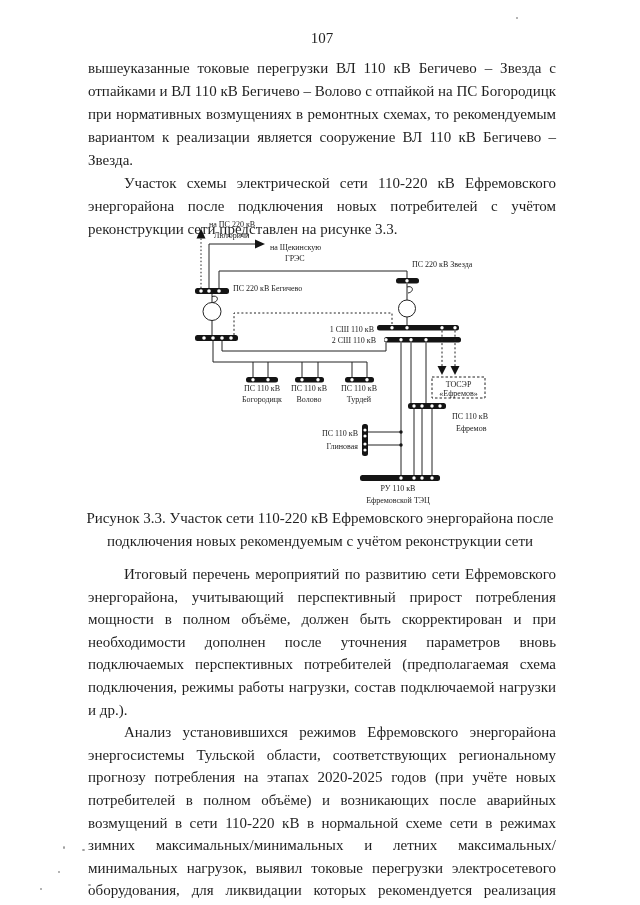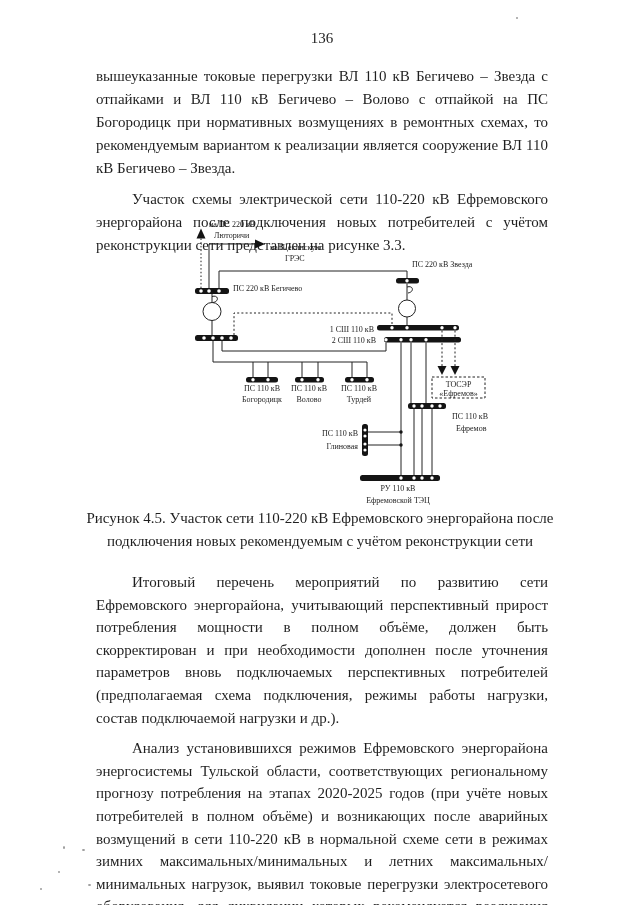--- a/index.html
+++ b/index.html
@@ -8,21 +8,21 @@
     overflow:hidden;font-family:"Liberation Serif",serif;color:#1f1f1f;
   }
   .pageno{
     position:absolute;top:30px;left:88px;width:468px;text-align:center;
     font-size:15px;
   }
   .text-block{
     position:absolute;left:88px;width:468px;text-align:justify;
     font-size:15px;line-height:23px;
   }
-  .text-block p{margin:8px;}
+  .text-block p{margin:0;}
   .text-block p.indent{text-indent:36px;}
   #flow-top{top:57px;}
   #flow-bottom{top:563px;line-height:22.6px;}
   .caption{
     position:absolute;top:507px;left:70px;width:500px;text-align:center;
     font-size:15px;line-height:22.5px;
   }
   #diagram{position:absolute;left:0;top:218px;}
   #diagram text{font-family:"Liberation Serif",serif;font-size:8px;fill:#1c1c1c;}
   .ln{stroke:#222;stroke-width:1;fill:none;}
@@ -34,21 +34,21 @@
   .arr{fill:#141414;stroke:none;}
   .tbox{fill:none;stroke:#222;stroke-width:1;stroke-dasharray:2.5 2;}
   .tcirc{fill:none;stroke:#222;stroke-width:1;}
   .artifact{position:absolute;background:#9b9b9b;border-radius:50%;}
 </style>
 </head>
 <body>
 
 <div class="sheet">
 
-  <div class="pageno">136</div>
+  <div class="pageno">107</div>
 
   <div class="text-block" id="flow-top">
     <p>вышеуказанные токовые перегрузки ВЛ 110 кВ Бегичево – Звезда с отпайками и ВЛ 110 кВ Бегичево – Волово с отпайкой на ПС Богородицк при нормативных возмущениях в ремонтных схемах, то рекомендуемым вариантом к реализации является сооружение ВЛ 110 кВ Бегичево – Звезда.</p>
     <p class="indent">Участок схемы электрической сети 110-220 кВ Ефремовского энергорайона после подключения новых потребителей с учётом реконструкции сети представлен на рисунке 3.3.</p>
   </div>
 
   <svg id="diagram" width="640" height="292" viewBox="0 218 640 292">
 
     <g>
       <polygon class="arr" points="201,228.5 196.5,238.5 205.5,238.5"></polygon>
@@ -197,21 +197,21 @@
       <circle class="dot" cx="401" cy="478" r="1.7"></circle>
       <circle class="dot" cx="414" cy="478" r="1.7"></circle>
       <circle class="dot" cx="422" cy="478" r="1.7"></circle>
       <circle class="dot" cx="432" cy="478" r="1.7"></circle>
       <text x="398" y="491" text-anchor="middle">РУ 110 кВ</text>
       <text x="398" y="503" text-anchor="middle">Ефремовской ТЭЦ</text>
     </g>
   </svg>
 
   <div class="caption">
-    <div>Рисунок 4.5. Участок сети 110-220 кВ Ефремовского энергорайона после</div>
+    <div>Рисунок 3.3. Участок сети 110-220 кВ Ефремовского энергорайона после</div>
     <div>подключения новых рекомендуемым с учётом реконструкции сети</div>
   </div>
 
   <div class="text-block" id="flow-bottom">
     <p class="indent">Итоговый перечень мероприятий по развитию сети Ефремовского энергорайона, учитывающий перспективный прирост потребления мощности в полном объёме, должен быть скорректирован и при необходимости дополнен после уточнения параметров вновь подключаемых перспективных потребителей (предполагаемая схема подключения, режимы работы нагрузки, состав подключаемой нагрузки и др.).</p>
     <p class="indent">Анализ установившихся режимов Ефремовского энергорайона энергосистемы Тульской области, соответствующих региональному прогнозу потребления на этапах 2020-2025 годов (при учёте новых потребителей в полном объёме) и возникающих после аварийных возмущений в сети 110-220 кВ в нормальной схеме сети в режимах зимних максимальных/минимальных и летних максимальных/минимальных нагрузок, выявил токовые перегрузки электросетевого оборудования, для ликвидации которых рекомендуется реализация следующих мероприятий:</p>
   </div>
 
   <div class="artifact" style="left:516px;top:17px;width:2px;height:2px;"></div>
   <div class="artifact" style="left:63px;top:846px;width:2px;height:3px;"></div>

